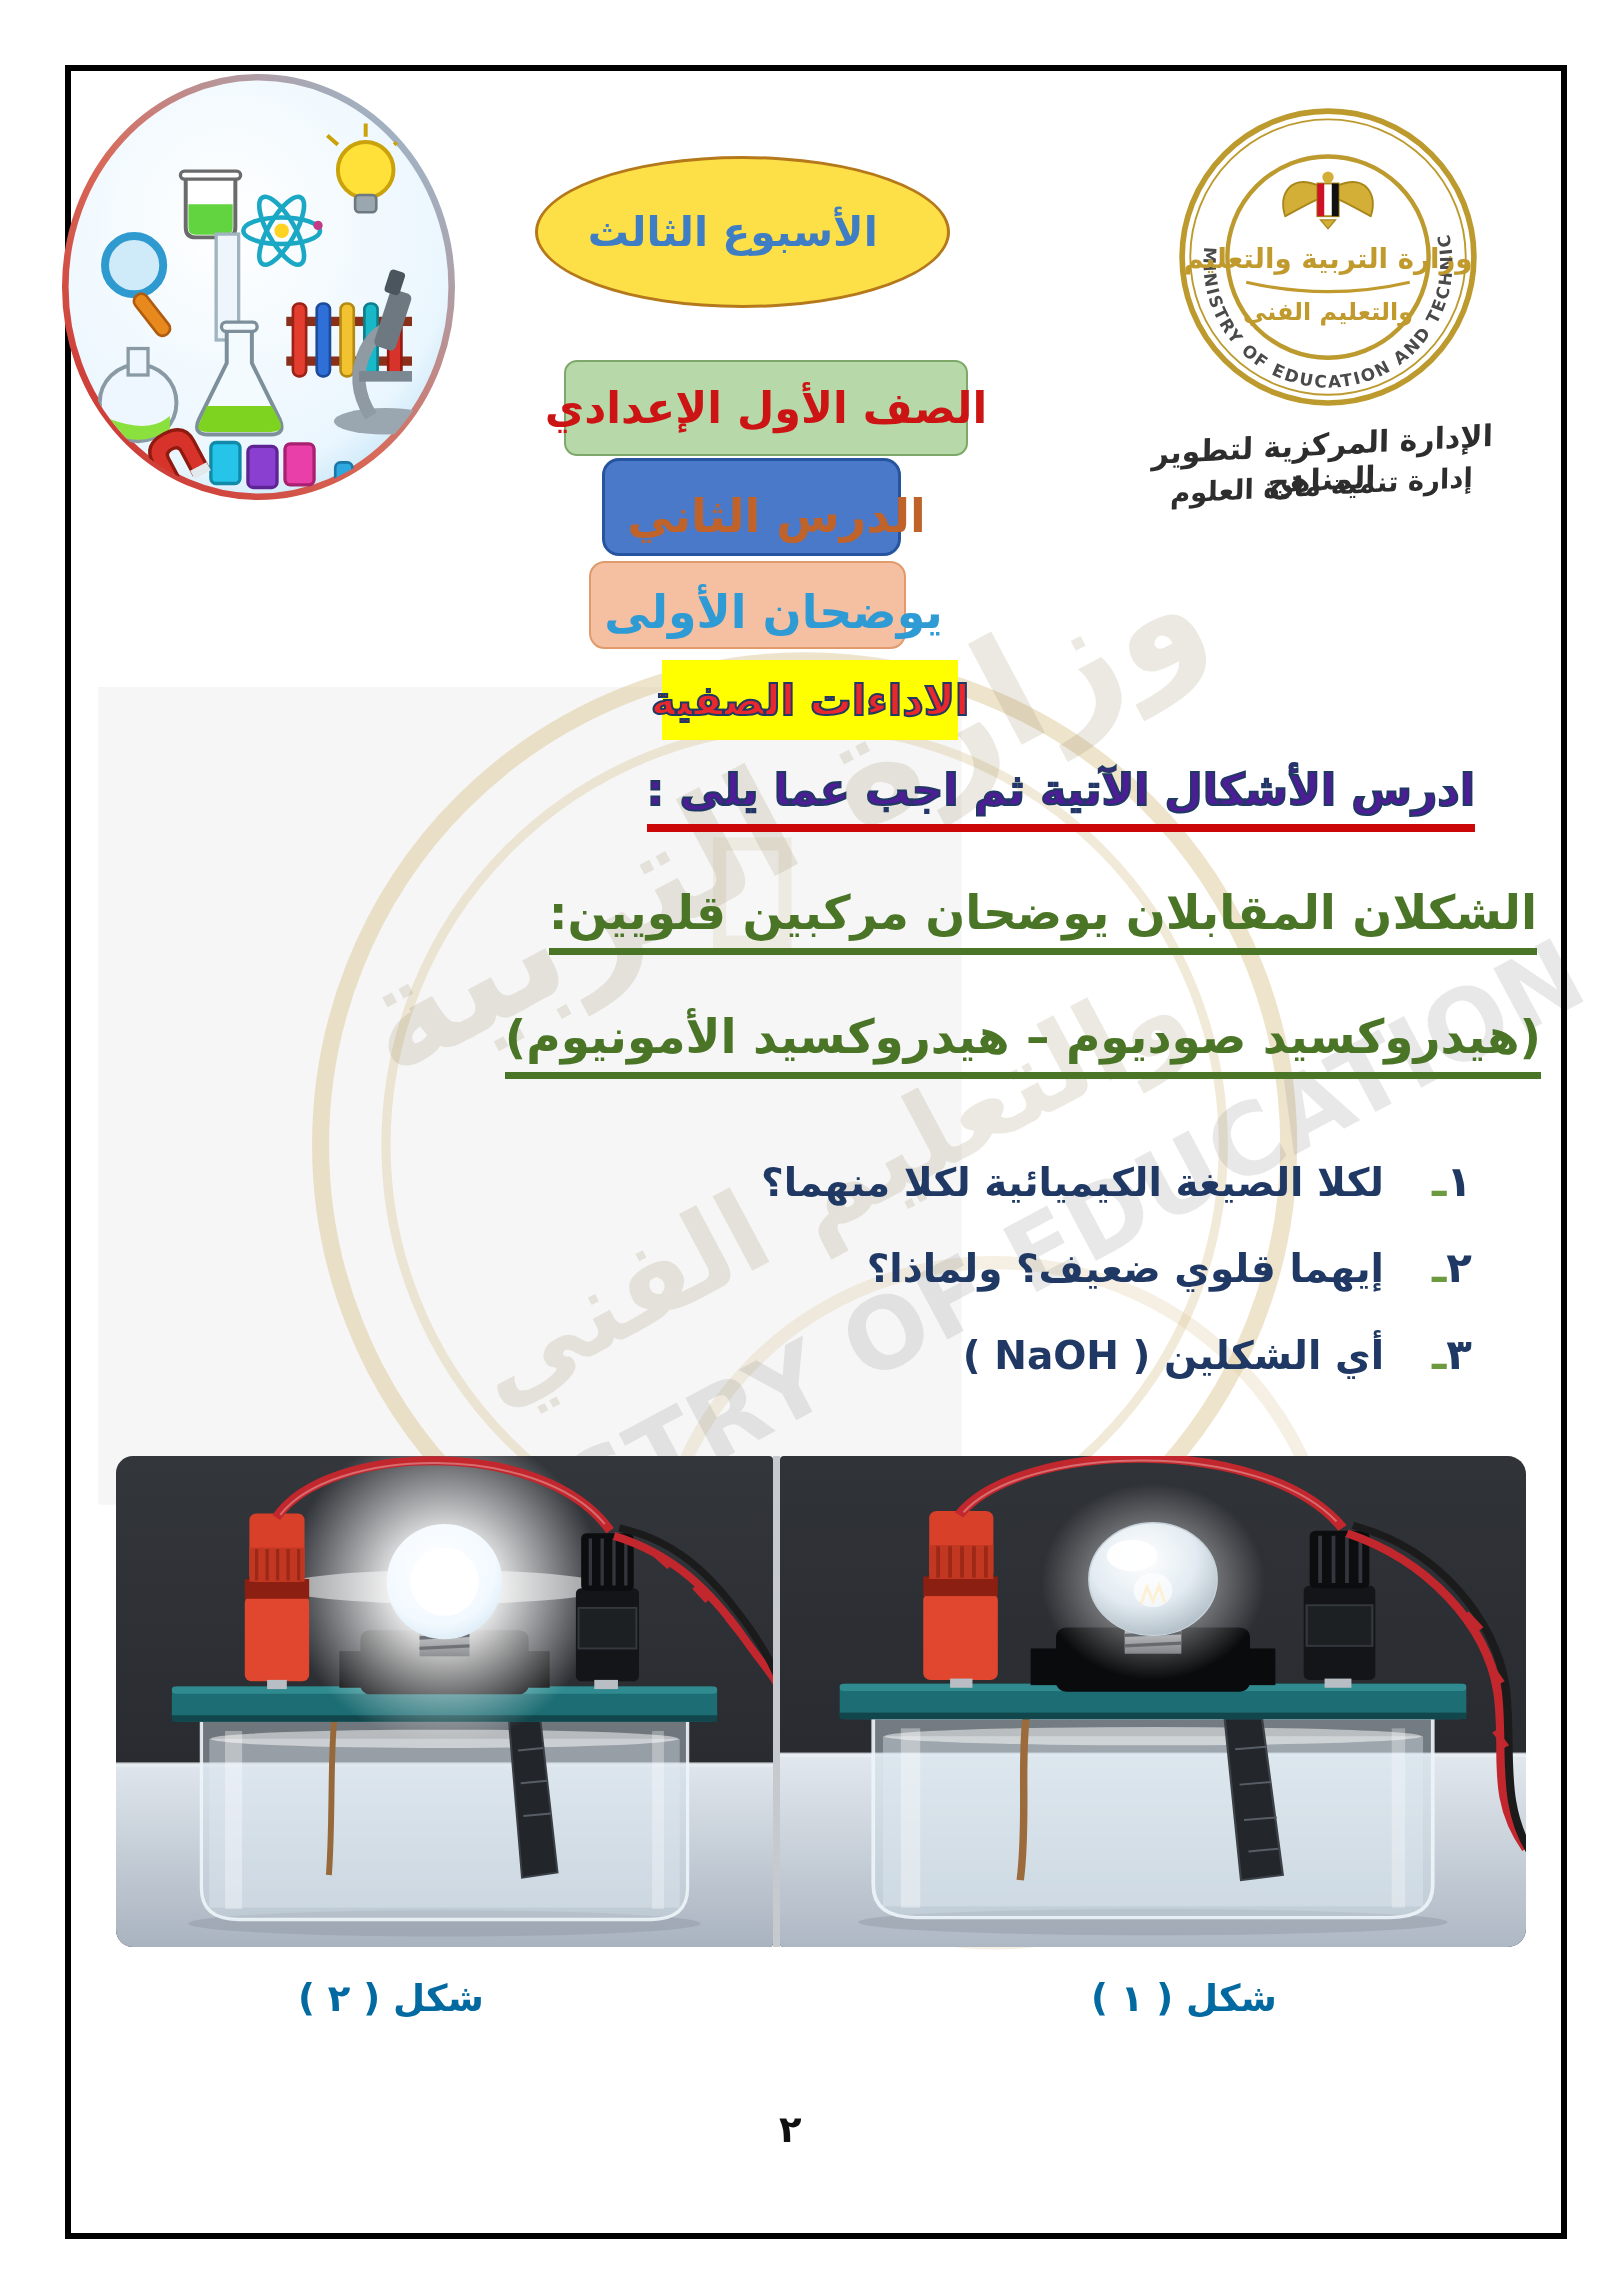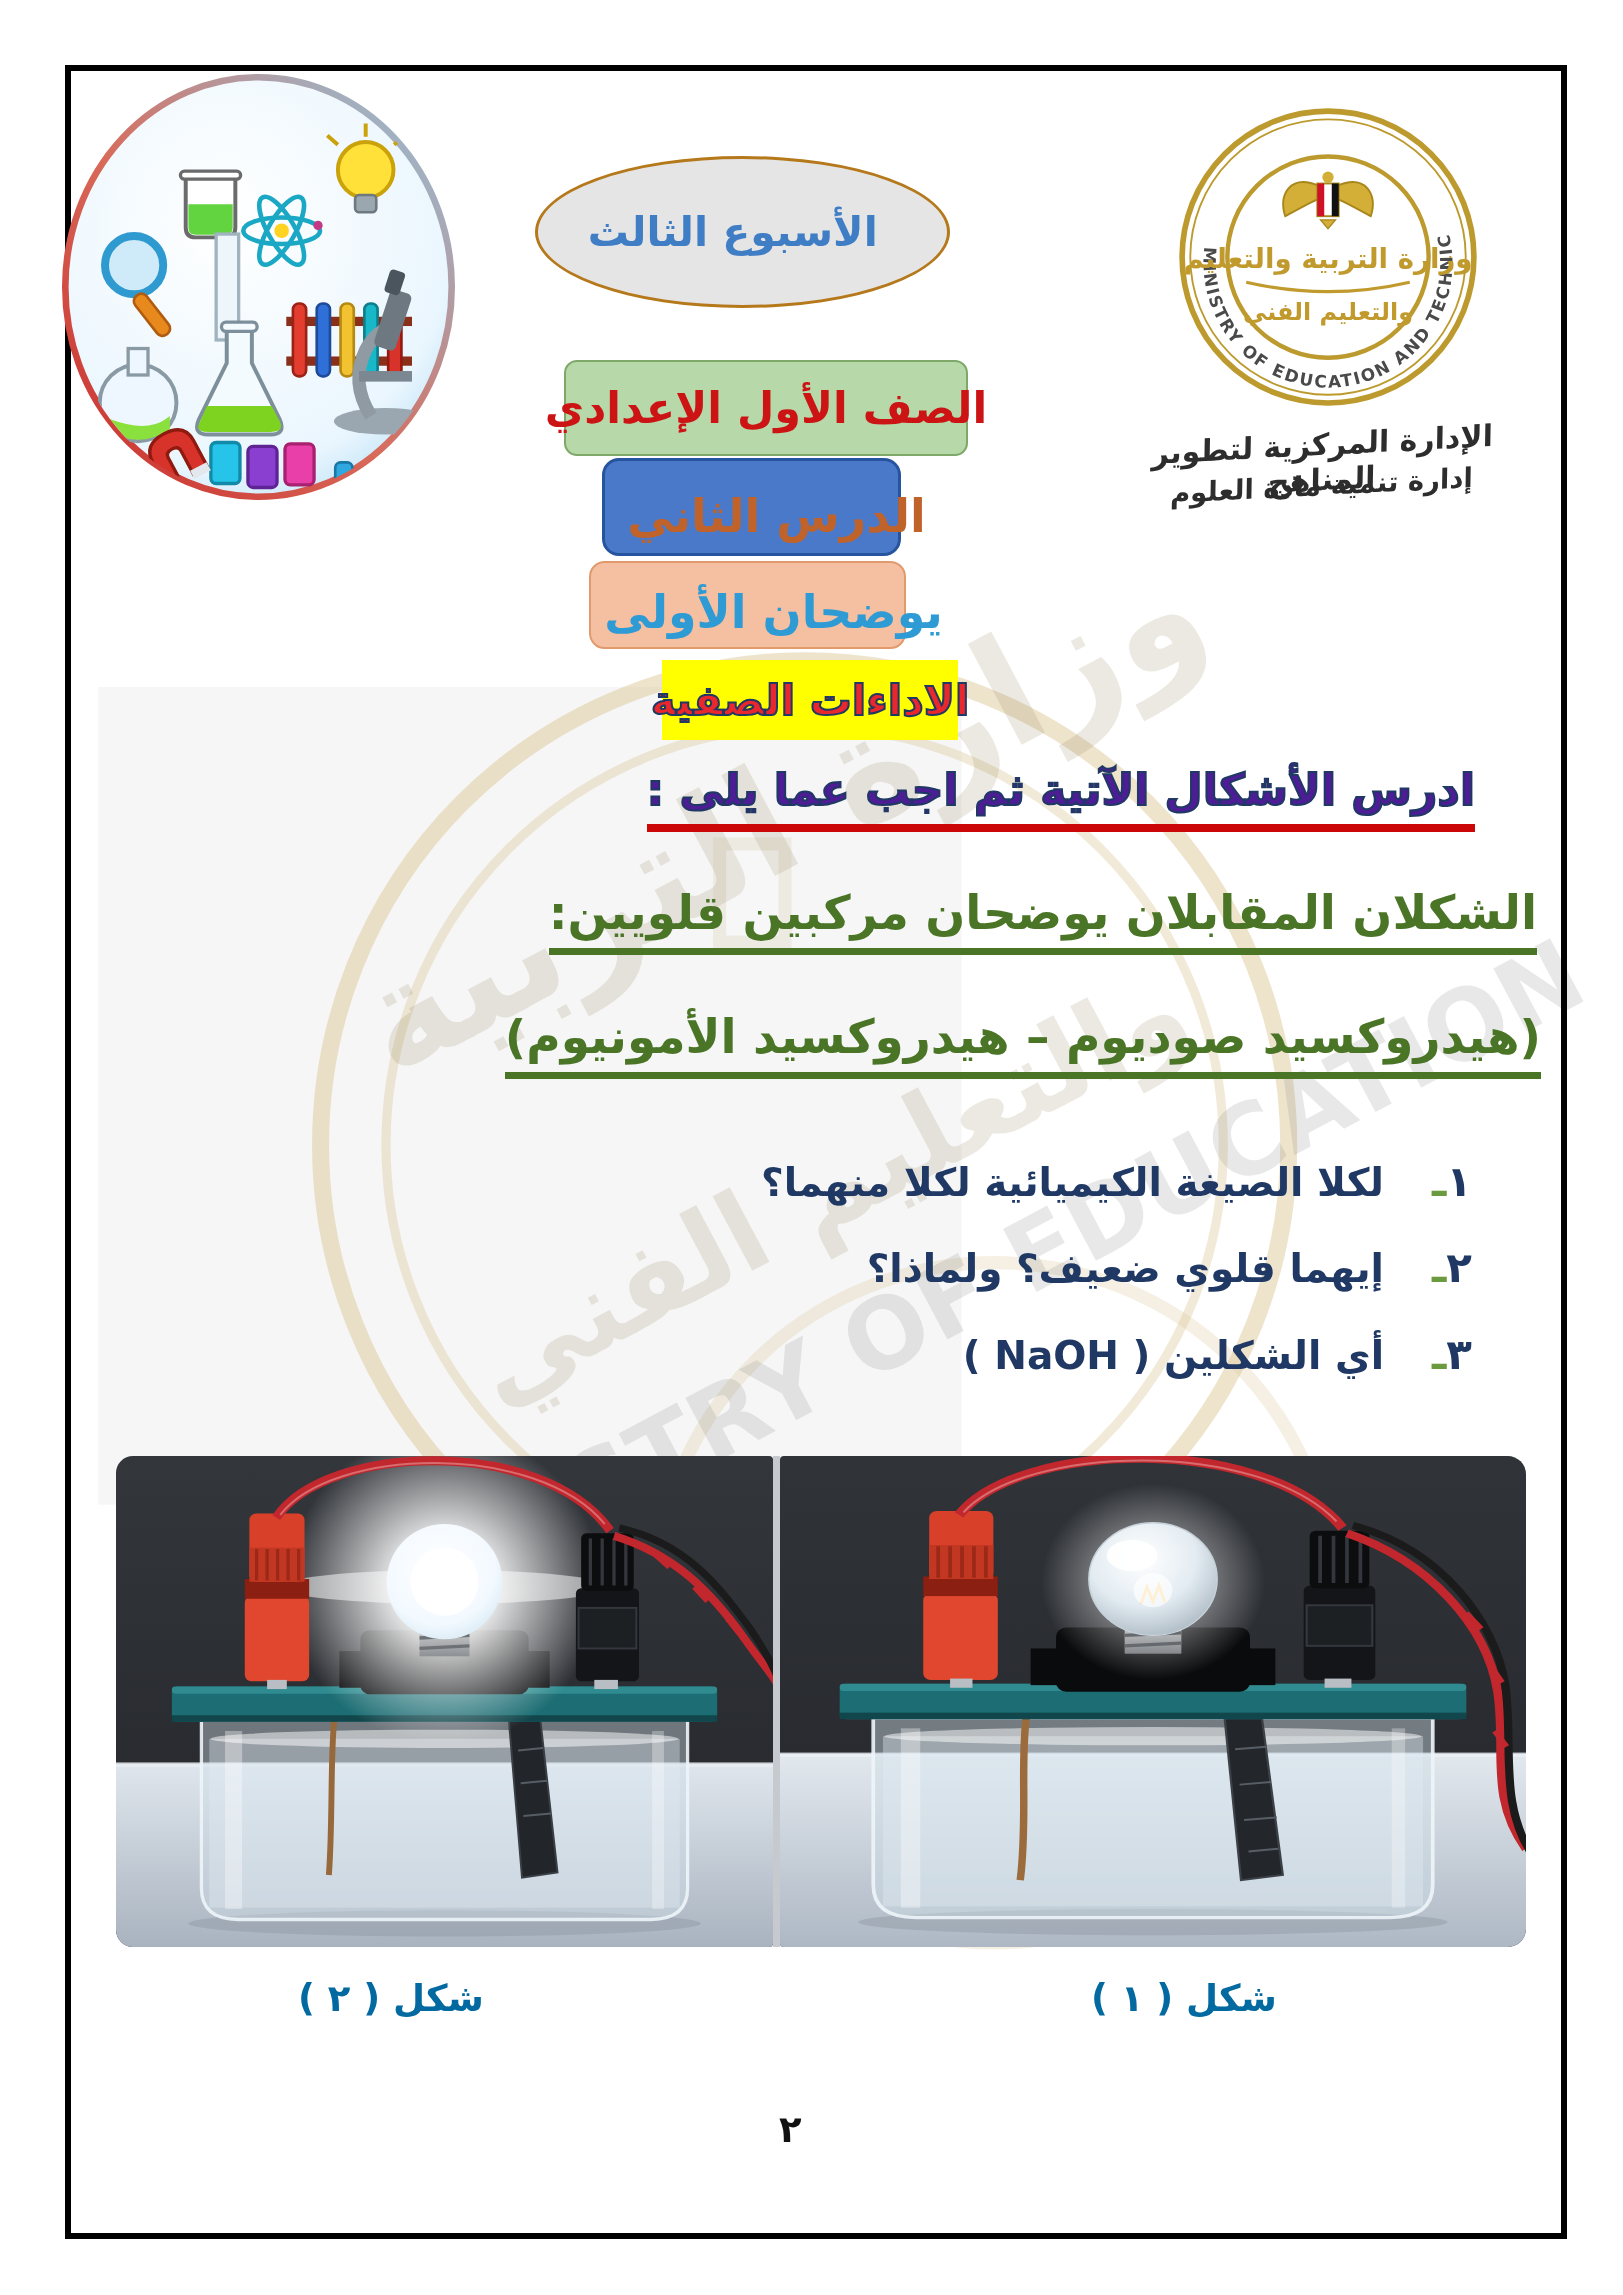--- a/index.html
+++ b/index.html
@@ -10,21 +10,21 @@
   
   .frame { position:absolute; left:65px; top:65px; width:1502px; height:2174px;
            border:6.5px solid #000; background:transparent; }
 
   
   .watermark { position:absolute; left:0; top:0; width:1623px; height:2295px; pointer-events:none; }
 
   
   .science-logo { position:absolute; left:60px; top:71px; width:397px; height:432px; }
   .week-oval { position:absolute; left:535px; top:156px; width:415px; height:152px;
-               background:#e5e5e5; border:3.9px solid #b5791b; border-radius:50%;
+               background:#fde047; border:3.9px solid #b5791b; border-radius:50%;
                display:flex; align-items:center; justify-content:center; }
   .week-oval .txt { color:#3f7dc4; font-size:41px; font-weight:bold; padding-right:19.6px; }
 
   .seal-wrap { position:absolute; left:1145px; top:103px; width:366px; height:327px; }
   .seal-sub { position:absolute; color:#2d2d2d; font-weight:bold; text-align:center;
               transform:rotate(-3deg) skewX(-4deg); width:458px; }
   .seal-sub1 { left:1093px; top:427px; font-size:30px; }
   .seal-sub2 { left:1112px; top:469px; font-size:27.5px; width:419px; }
 
   

